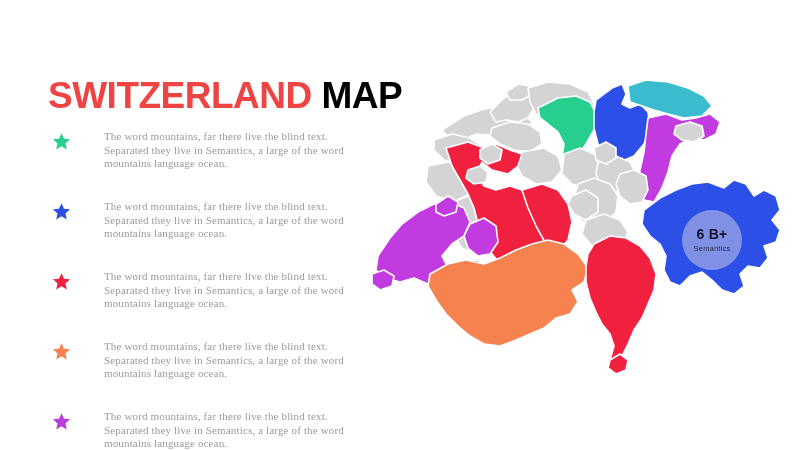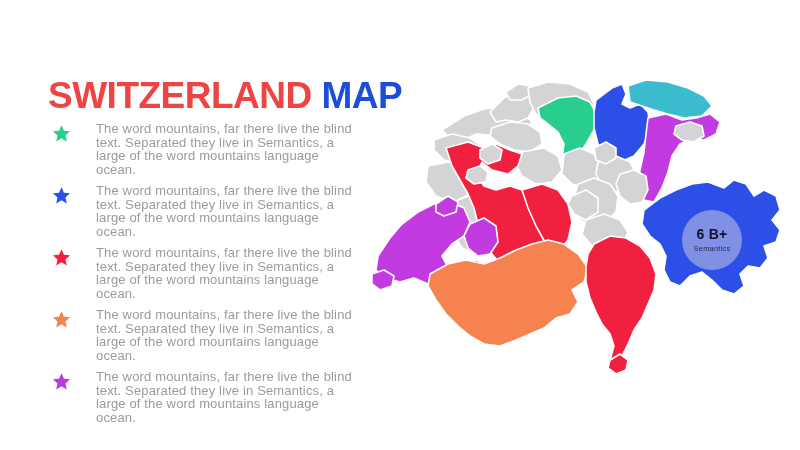--- a/index.html
+++ b/index.html
@@ -26,21 +26,21 @@
     position: absolute;
     left: 48px;
     top: 52px;
     font-size: 37px;
     font-weight: bold;
     letter-spacing: -0.5px;
     white-space: nowrap;
     line-height: 1;
   }
   #title .t-primary { color: #ef4444; }
-  #title .t-secondary { color: #1d4ed8; }
+  #title .t-secondary { color: #000000; }
 
   
   #bullets {
     position: absolute;
     left: 52px;
     top: 112px;
     width: 300px;
   }
   .bullet-row {
     position: relative;
@@ -51,27 +51,28 @@
   .bullet-star {
     position: absolute;
     left: 0;
     top: 4px;
     width: 19px;
     height: 19px;
     display: block;
   }
   .bullet-text {
     display: block;
-    font-size: 13px;
+    font-size: 11px;
     line-height: 13.6px;
     color: #9B9B9D;
     letter-spacing: 0.15px;
     width: 262px;
-    margin: 8px;
+    margin: 16px;
     padding-top: 2px;
+    font-family: Liberation Serif, serif;
   }
 
   
   #map-wrap {
     position: absolute;
     left: 372px;
     top: 78px;
     width: 420px;
     height: 300px;
   }

